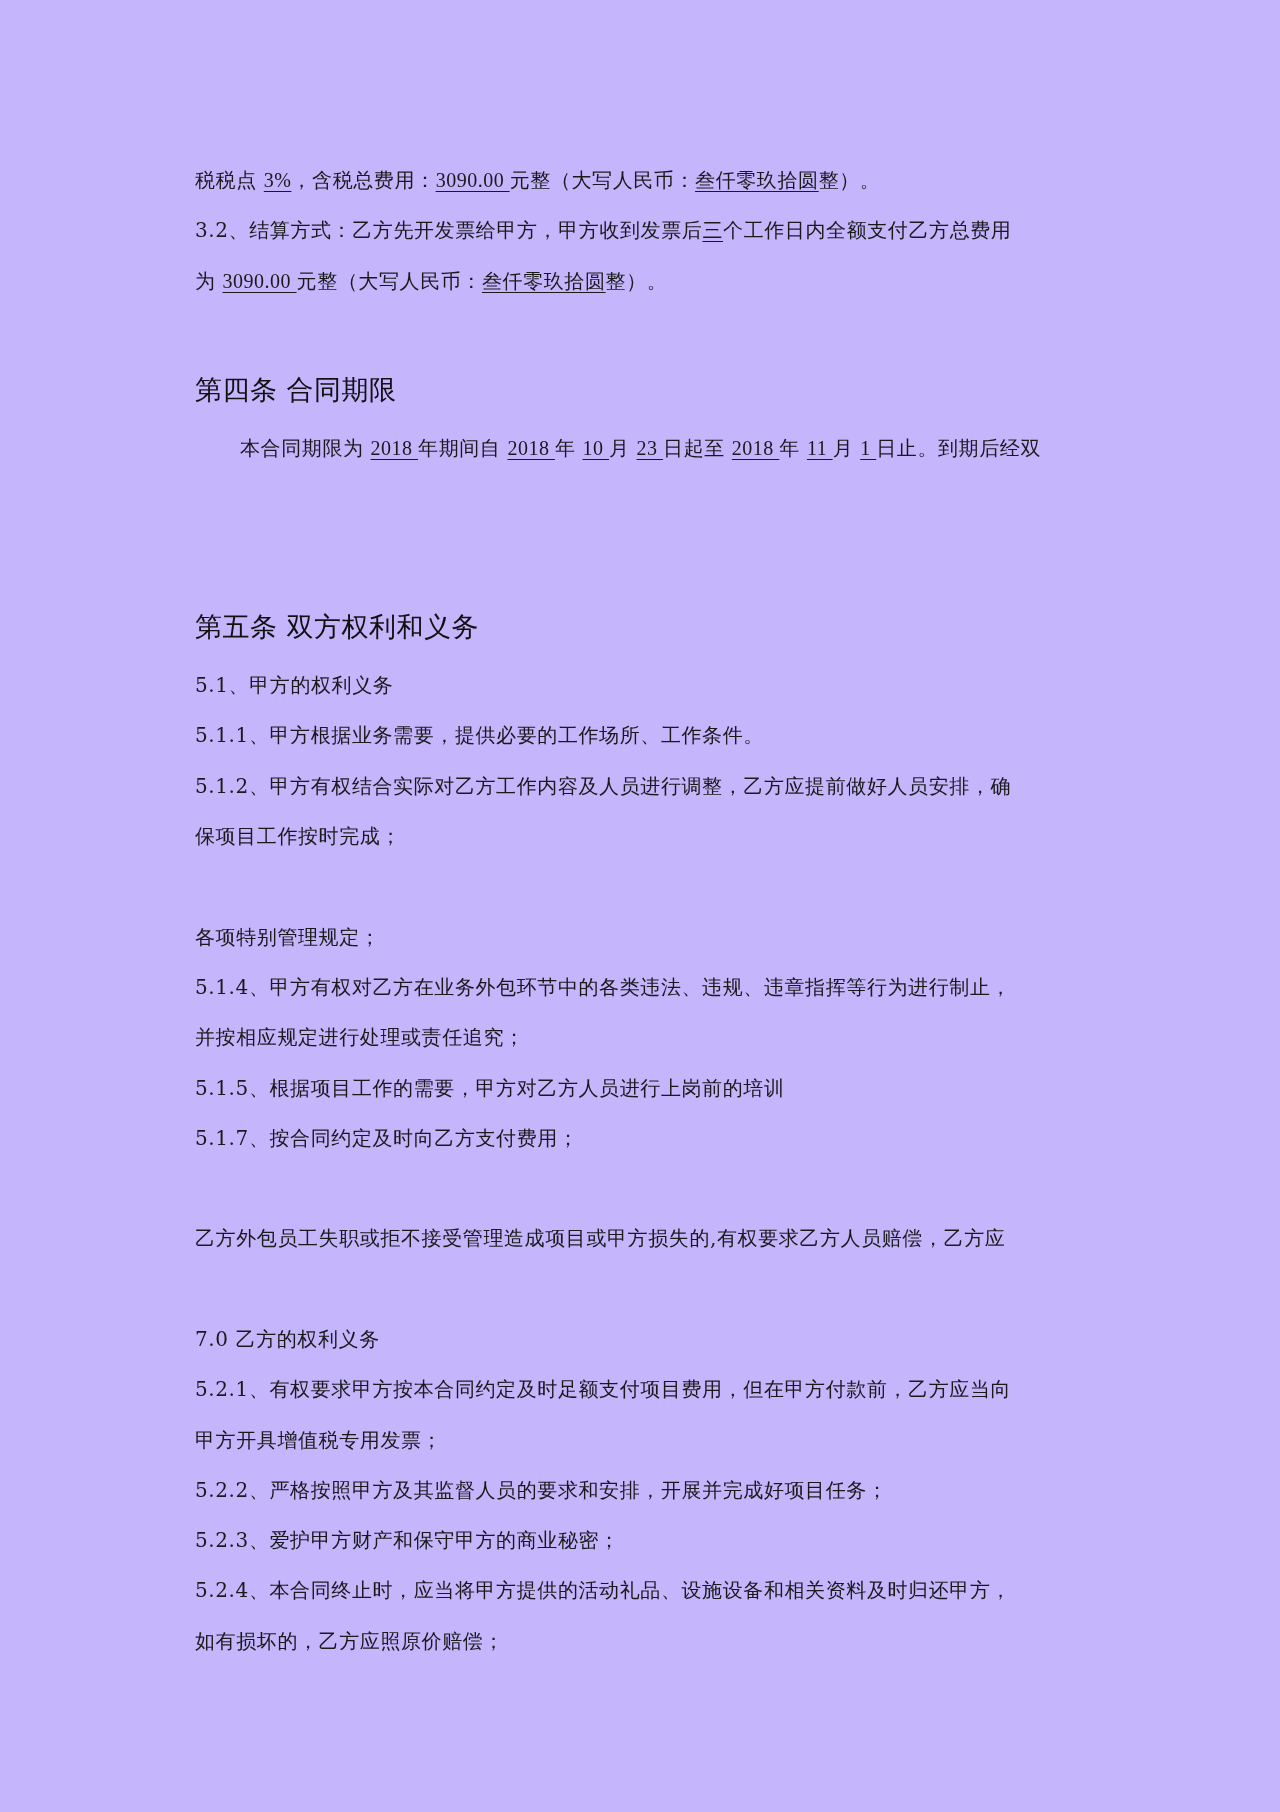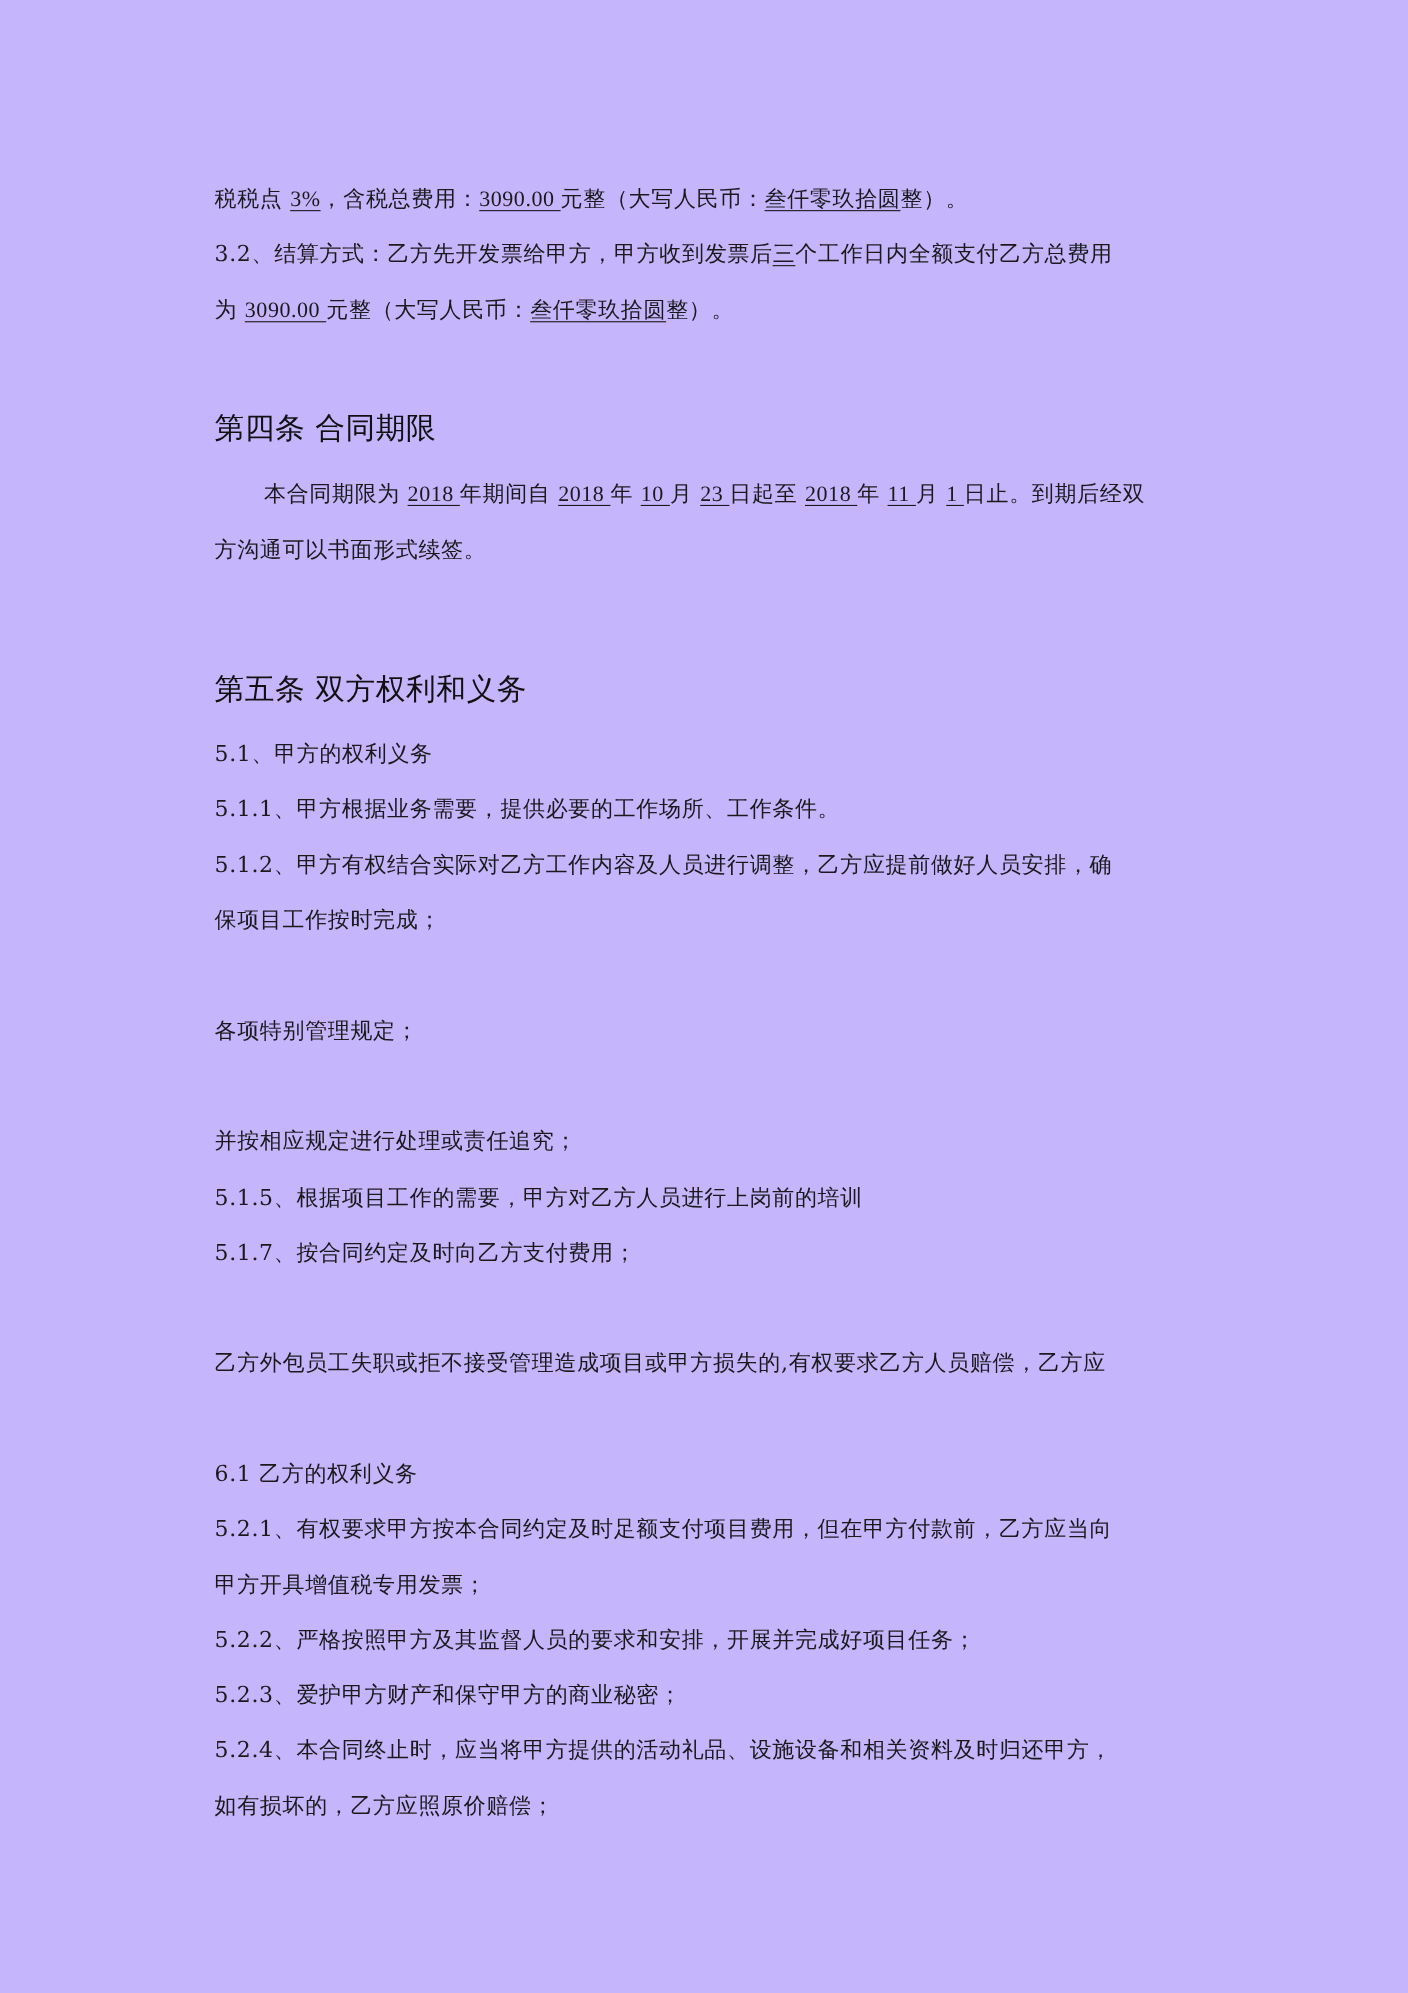--- a/index.html
+++ b/index.html
@@ -41,34 +41,34 @@
   <div class="line" style="top:267px;">
     <span>为 </span><span class="u num">3090.00 </span><span>元整（大写人民币：</span><span class="u">叁仟零玖拾圆</span><span>整）。</span>
   </div>
 
   <div class="heading" style="top:372px;">第四条  合同期限</div>
 
   <div class="line indent" style="top:434px;">
     <span>本合同期限为 </span><span class="u num">2018 </span><span>年期间自 </span><span class="u num">2018 </span><span>年 </span><span class="u num">10 </span><span>月 </span><span class="u num">23 </span><span>日起至 </span><span class="u num">2018 </span><span>年 </span><span class="u num">11 </span><span>月 </span><span class="u num">1 </span><span>日止。到期后经双</span>
   </div>
 
-  <div class="line" style="top:485px;">方沟通可以书面形式续签。</div>
 
   <div class="heading" style="top:609px;">第五条  双方权利和义务</div>
 
   <div class="line" style="top:671px;">5.1、甲方的权利义务</div>
   <div class="line" style="top:721px;">5.1.1、甲方根据业务需要，提供必要的工作场所、工作条件。</div>
   <div class="line" style="top:772px;">5.1.2、甲方有权结合实际对乙方工作内容及人员进行调整，乙方应提前做好人员安排，确</div>
   <div class="line" style="top:822px;">保项目工作按时完成；</div>
   <div class="line" style="top:923px;">各项特别管理规定；</div>
+  <div class="line" style="top:973px;">5.1.4、甲方有权对乙方在业务外包环节中的各类违法、违规、违章指挥等行为进行制止，</div>
   <div class="line" style="top:1023px;">并按相应规定进行处理或责任追究；</div>
   <div class="line" style="top:1074px;">5.1.5、根据项目工作的需要，甲方对乙方人员进行上岗前的培训</div>
   <div class="line" style="top:1124px;">5.1.7、按合同约定及时向乙方支付费用；</div>
   <div class="line" style="top:1224px;">乙方外包员工失职或拒不接受管理造成项目或甲方损失的,有权要求乙方人员赔偿，乙方应</div>
-  <div class="line" style="top:1325px;">6.1 乙方的权利义务</div>
+  <div class="line" style="top:1325px;">7.0 乙方的权利义务</div>
   <div class="line" style="top:1375px;">5.2.1、有权要求甲方按本合同约定及时足额支付项目费用，但在甲方付款前，乙方应当向</div>
   <div class="line" style="top:1426px;">甲方开具增值税专用发票；</div>
   <div class="line" style="top:1476px;">5.2.2、严格按照甲方及其监督人员的要求和安排，开展并完成好项目任务；</div>
   <div class="line" style="top:1526px;">5.2.3、爱护甲方财产和保守甲方的商业秘密；</div>
   <div class="line" style="top:1576px;">5.2.4、本合同终止时，应当将甲方提供的活动礼品、设施设备和相关资料及时归还甲方，</div>
   <div class="line" style="top:1627px;">如有损坏的，乙方应照原价赔偿；</div>
 
 </div>
 
 </body></html>

